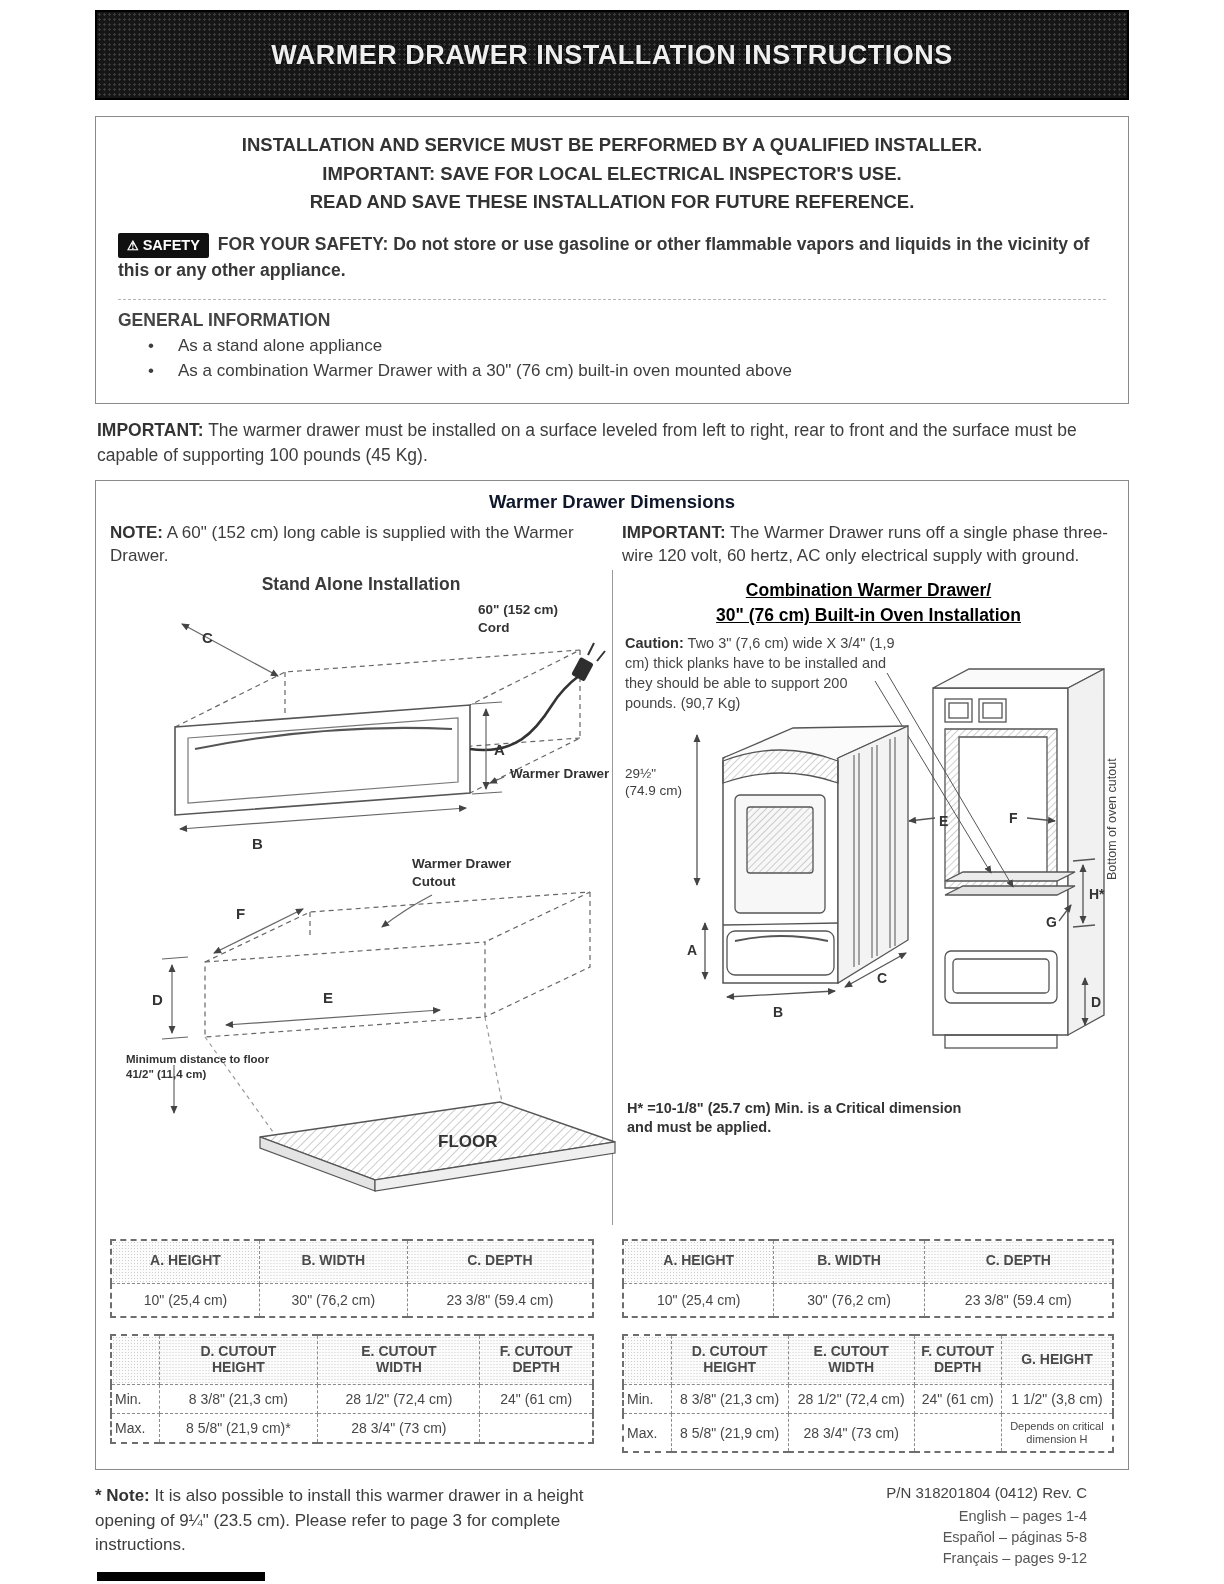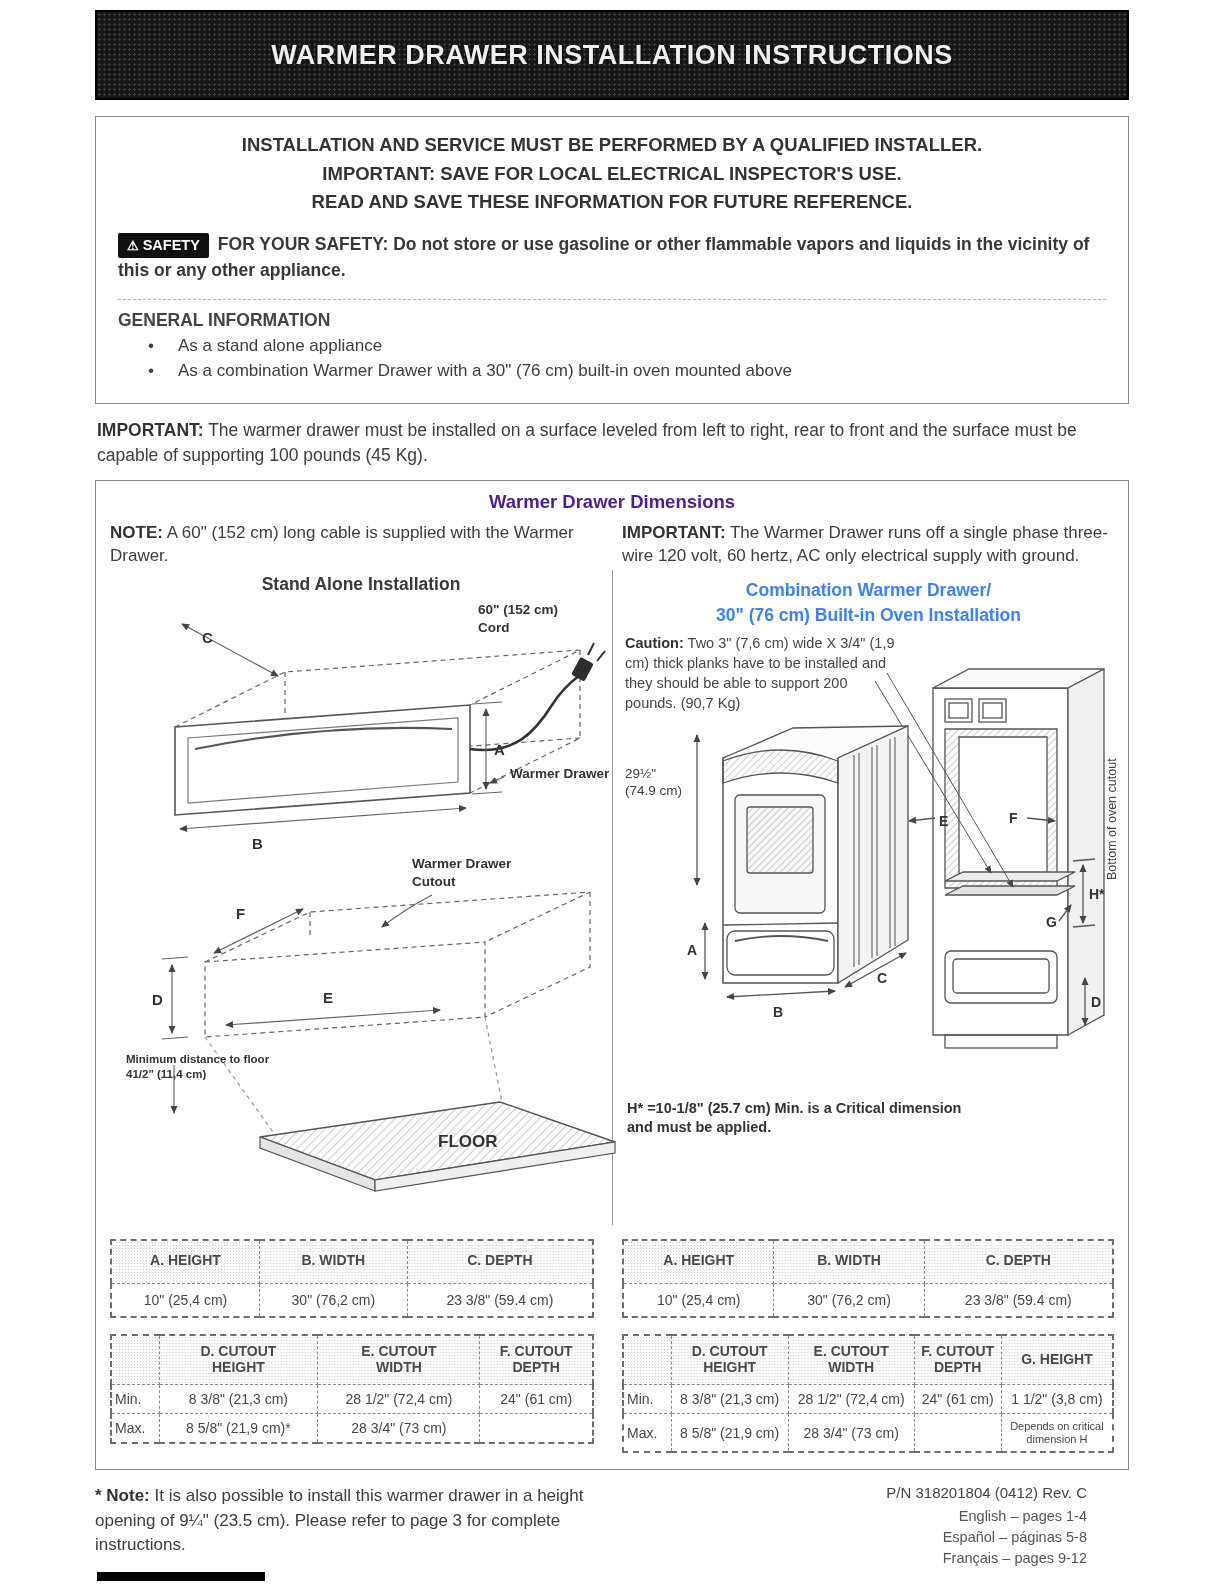--- a/index.html
+++ b/index.html
@@ -33,29 +33,29 @@
   .general-intro { font-size:17px; margin-top:3px; }
   .bullet-row { display:flex; margin:5px 0 0 30px; font-size:17px; }
   .bullet-row .dot { width:30px; }
 
   
   .important-para { margin:14px 2px 12px; font-size:17.5px; line-height:1.42; }
   .important-para b, .inline-b { font-weight:bold; color:#333; }
 
   
   .dims-box { border:1.5px solid #8a8a8a; padding:10px 14px 16px; }
-  .dims-title { text-align:center; font-weight:bold; font-size:18.5px; color:#4c1d95; }
+  .dims-title { text-align:center; font-weight:bold; font-size:18.5px; color:#0f172a; }
   .dims-row1 { display:flex; margin-top:8px; }
   .dims-row1 .colL { width:50%; padding-right:22px; font-size:17px; line-height:1.4; }
   .dims-row1 .colR { width:50%; padding-left:10px; font-size:17px; line-height:1.4; }
   .dims-row2 { display:flex; margin-top:2px; min-height:655px; }
   .dims-row2 .colL { width:50%; }
   .dims-row2 .colR { width:50%; border-left:1.5px solid #9a9a9a; padding-left:10px; }
   .standalone-title { text-align:center; font-weight:bold; font-size:17.5px; color:#3a3a3a; margin:4px 0 0; }
-  .combo-title { text-align:center; font-weight:bold; font-size:17.5px; color:#3b82f6; margin:8px 0 4px; white-space:pre-line; line-height:1.45; }
+  .combo-title { text-align:center; font-weight:bold; font-size:17.5px; color:#000000; margin:8px 0 4px; white-space:pre-line; line-height:1.45;text-decoration:underline; }
 
   .diagram-standalone { position:relative; width:520px; height:618px; margin:2px auto 0; }
   .diagram-combo { position:relative; width:500px; height:462px; margin-top:2px; }
   .diagram-standalone svg, .diagram-combo svg { position:absolute; left:0; top:0; }
   .overlay { position:absolute; font-size:13.5px; font-weight:bold; color:#333; white-space:pre-line; line-height:1.3; }
   .overlay.normal { font-weight:normal; color:#3d3d3d; }
   .min-distance { font-size:11.5px; width:170px; }
   .caution-block { position:absolute; top:0; left:2px; width:272px; font-size:14.5px; line-height:1.38; color:#454545; z-index:2; }
   .vertical-label {
     position:absolute; right:4px; top:52px; height:195px;
@@ -100,21 +100,21 @@
 
 <div class="content">
 
   <div class="header-bar">
     <span>WARMER DRAWER INSTALLATION INSTRUCTIONS</span>
   </div>
 
   <div class="notice-box">
     <div class="notice-center">INSTALLATION AND SERVICE MUST BE PERFORMED BY A QUALIFIED INSTALLER.</div>
     <div class="notice-center">IMPORTANT: SAVE FOR LOCAL ELECTRICAL INSPECTOR'S USE.</div>
-    <div class="notice-center">READ AND SAVE THESE INFORMATION FOR FUTURE REFERENCE.</div>
+    <div class="notice-center">READ AND SAVE THESE INSTALLATION FOR FUTURE REFERENCE.</div>
     <div class="warn-para">
       <span class="warn-badge"><span class="wicon">⚠</span><span>SAFETY</span></span><span>FOR YOUR SAFETY:  Do not store or use gasoline or other flammable vapors and liquids in the vicinity of this or any other appliance.</span>
     </div>
     <div class="general-section">
       <div class="general-title">GENERAL INFORMATION</div>
       <div class="bullet-row">
         <span class="dot">•</span>
         <span>As a stand alone appliance</span>
       </div>
       <div class="bullet-row">

